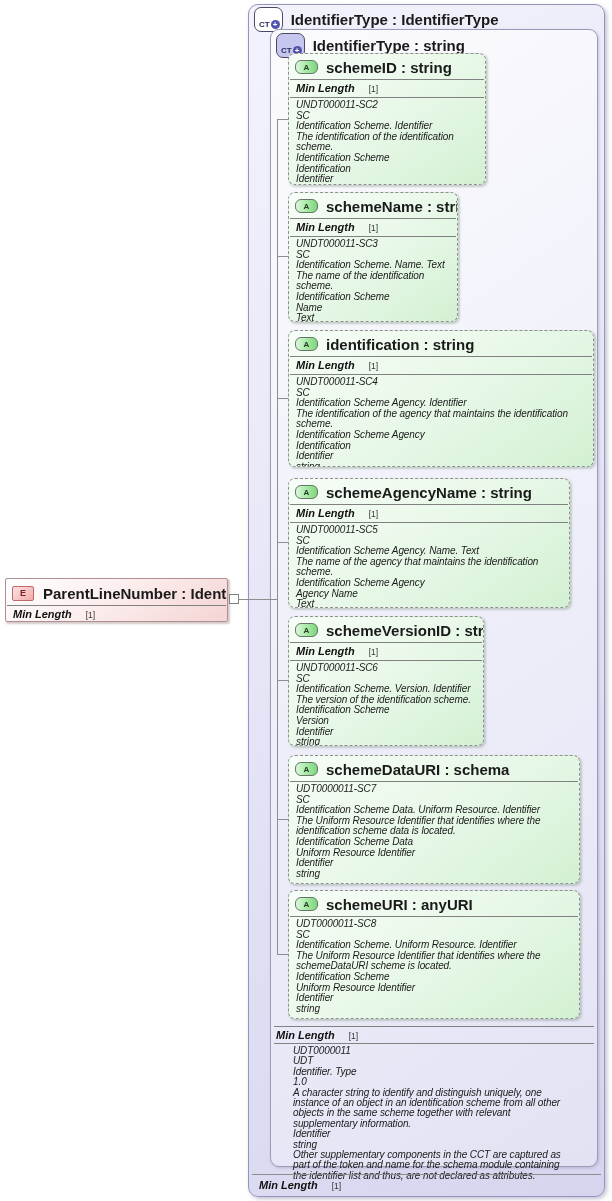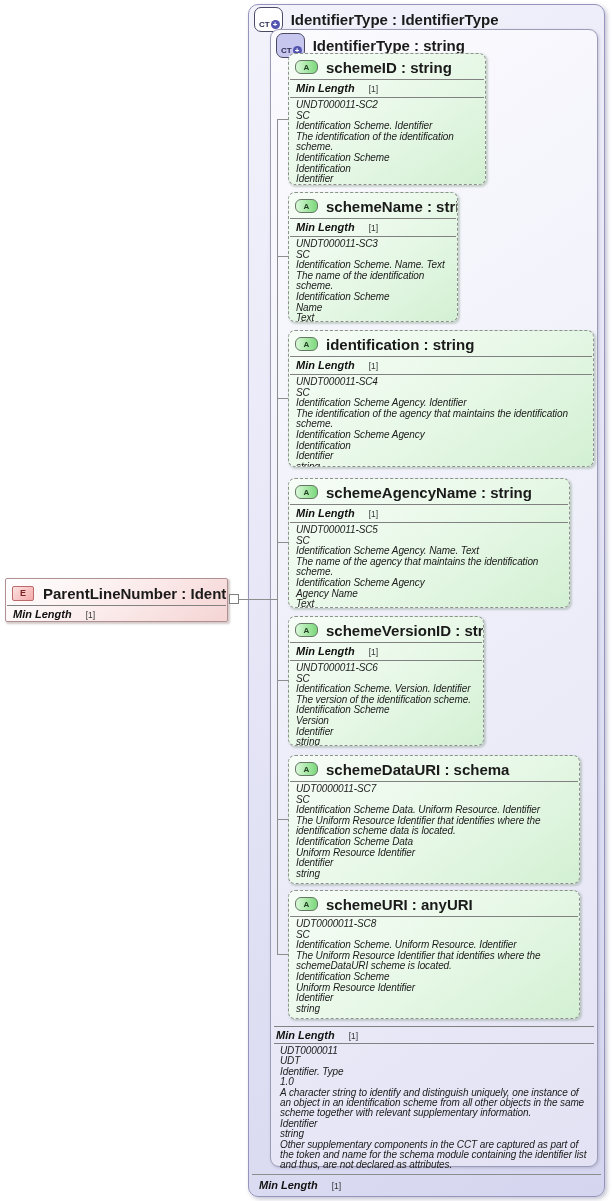--- a/index.html
+++ b/index.html
@@ -222,21 +222,21 @@
 string</div>
   </div>
 
   <div class="box" style="left:272px;top:1026px;width:324px;">
     <div class="sep" style="margin:0 2px;"></div>
     <div class="facet" style="padding:2px 4px 1px 4px;">
       <span class="fname">Min Length</span>
       <span class="fcard">[1]</span>
     </div>
     <div class="sep" style="margin:1px 2px 0 2px;"></div>
-    <div class="anno" style="padding:2px 8px;line-height:10.4px;">UDT0000011
+    <div class="anno" style="padding:2px 21px;line-height:10.4px;">UDT0000011
 UDT
 Identifier. Type
 1.0
 A character string to identify and distinguish uniquely, one instance of an object in an identification scheme from all other objects in the same scheme together with relevant supplementary information.
 Identifier
 string
 Other supplementary components in the CCT are captured as part of the token and name for the schema module containing the identifier list and thus, are not declared as attributes.</div>
   </div>
 
   <div class="line" style="left:252px;top:1174px;width:349px;height:1px;"></div>

